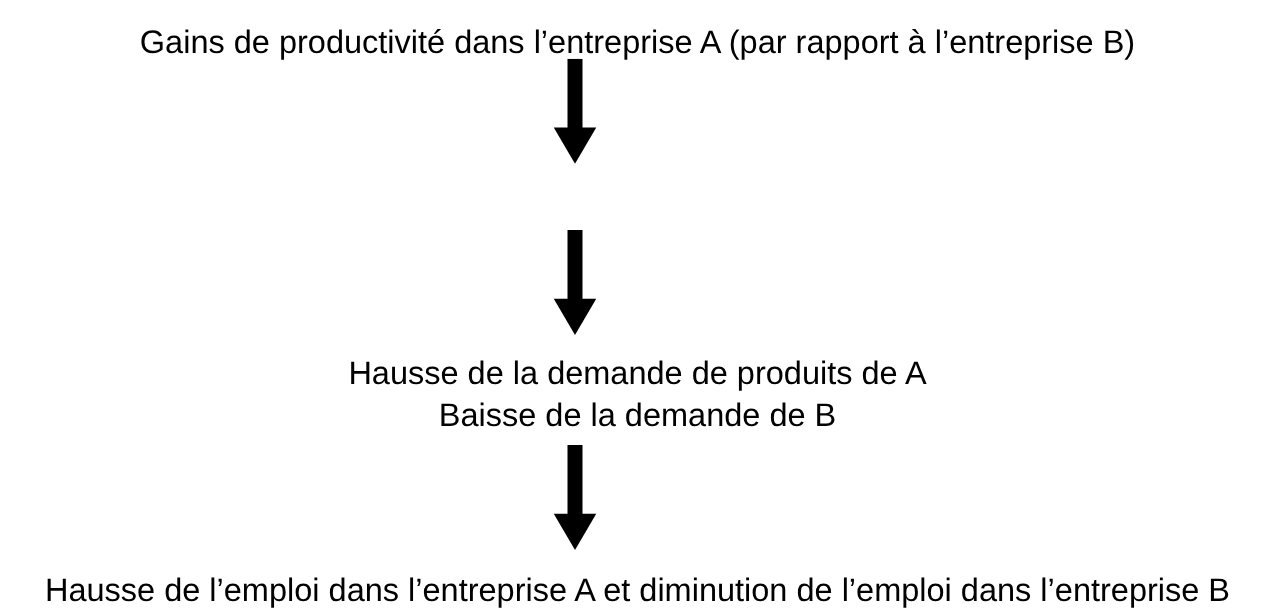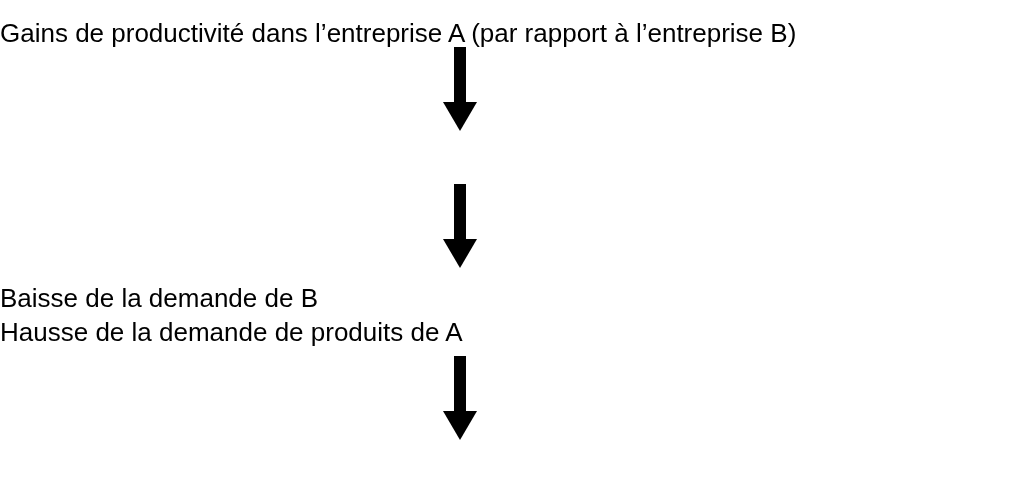--- a/index.html
+++ b/index.html
@@ -16,21 +16,21 @@
     position: relative;
     width: 1023px;
     height: 490px;
     background: #ffffff;
     overflow: hidden;
   }
   .flow-text {
     position: absolute;
     left: 0;
     width: 1020px;
-    text-align: left;
+    text-align: center;
     font-size: 26px;
     line-height: 34px;
     color: #000000;
     white-space: nowrap;
     letter-spacing: 0px;
   }
   .flow-text .line {
     display: block;
   }
   .arrow-wrap {
@@ -72,25 +72,28 @@
 
 
   <div class="arrow-wrap" id="arrow-1">
     <svg viewBox="0 0 36 84" xmlns="http://www.w3.org/2000/svg" aria-hidden="true">
       <rect x="12" y="0" width="12" height="58" fill="#000000"></rect>
       <polygon points="1,55 35,55 18,84" fill="#000000"></polygon>
     </svg>
   </div>
 
   <div class="flow-text" id="node-2">
+    <span class="line">Hausse de la demande de produits de A</span>
     <span class="line">Baisse de la demande de B</span>
-    <span class="line">Hausse de la demande de produits de A</span>
   </div>
 
   <div class="arrow-wrap" id="arrow-2">
     <svg viewBox="0 0 36 84" xmlns="http://www.w3.org/2000/svg" aria-hidden="true">
       <rect x="12" y="0" width="12" height="58" fill="#000000"></rect>
       <polygon points="1,55 35,55 18,84" fill="#000000"></polygon>
     </svg>
   </div>
 
+  <div class="flow-text" id="node-3">
+    <span class="line">Hausse de l’emploi dans l’entreprise A et diminution de l’emploi dans l’entreprise B</span>
+  </div>
 
 </div>
 
 </body></html>

